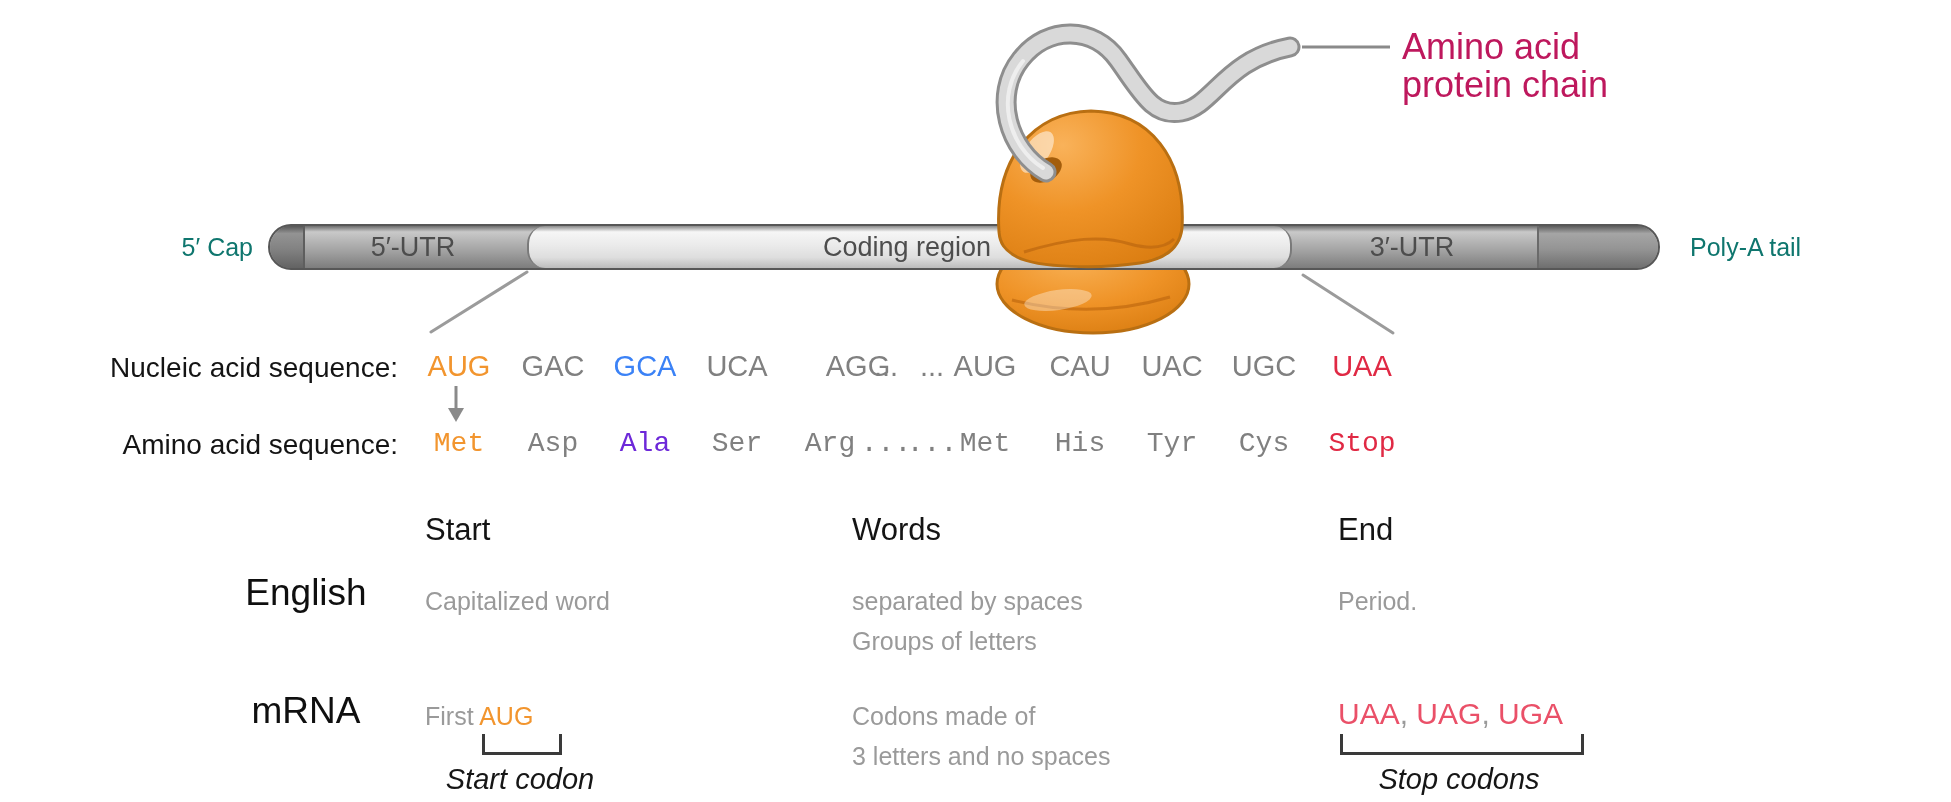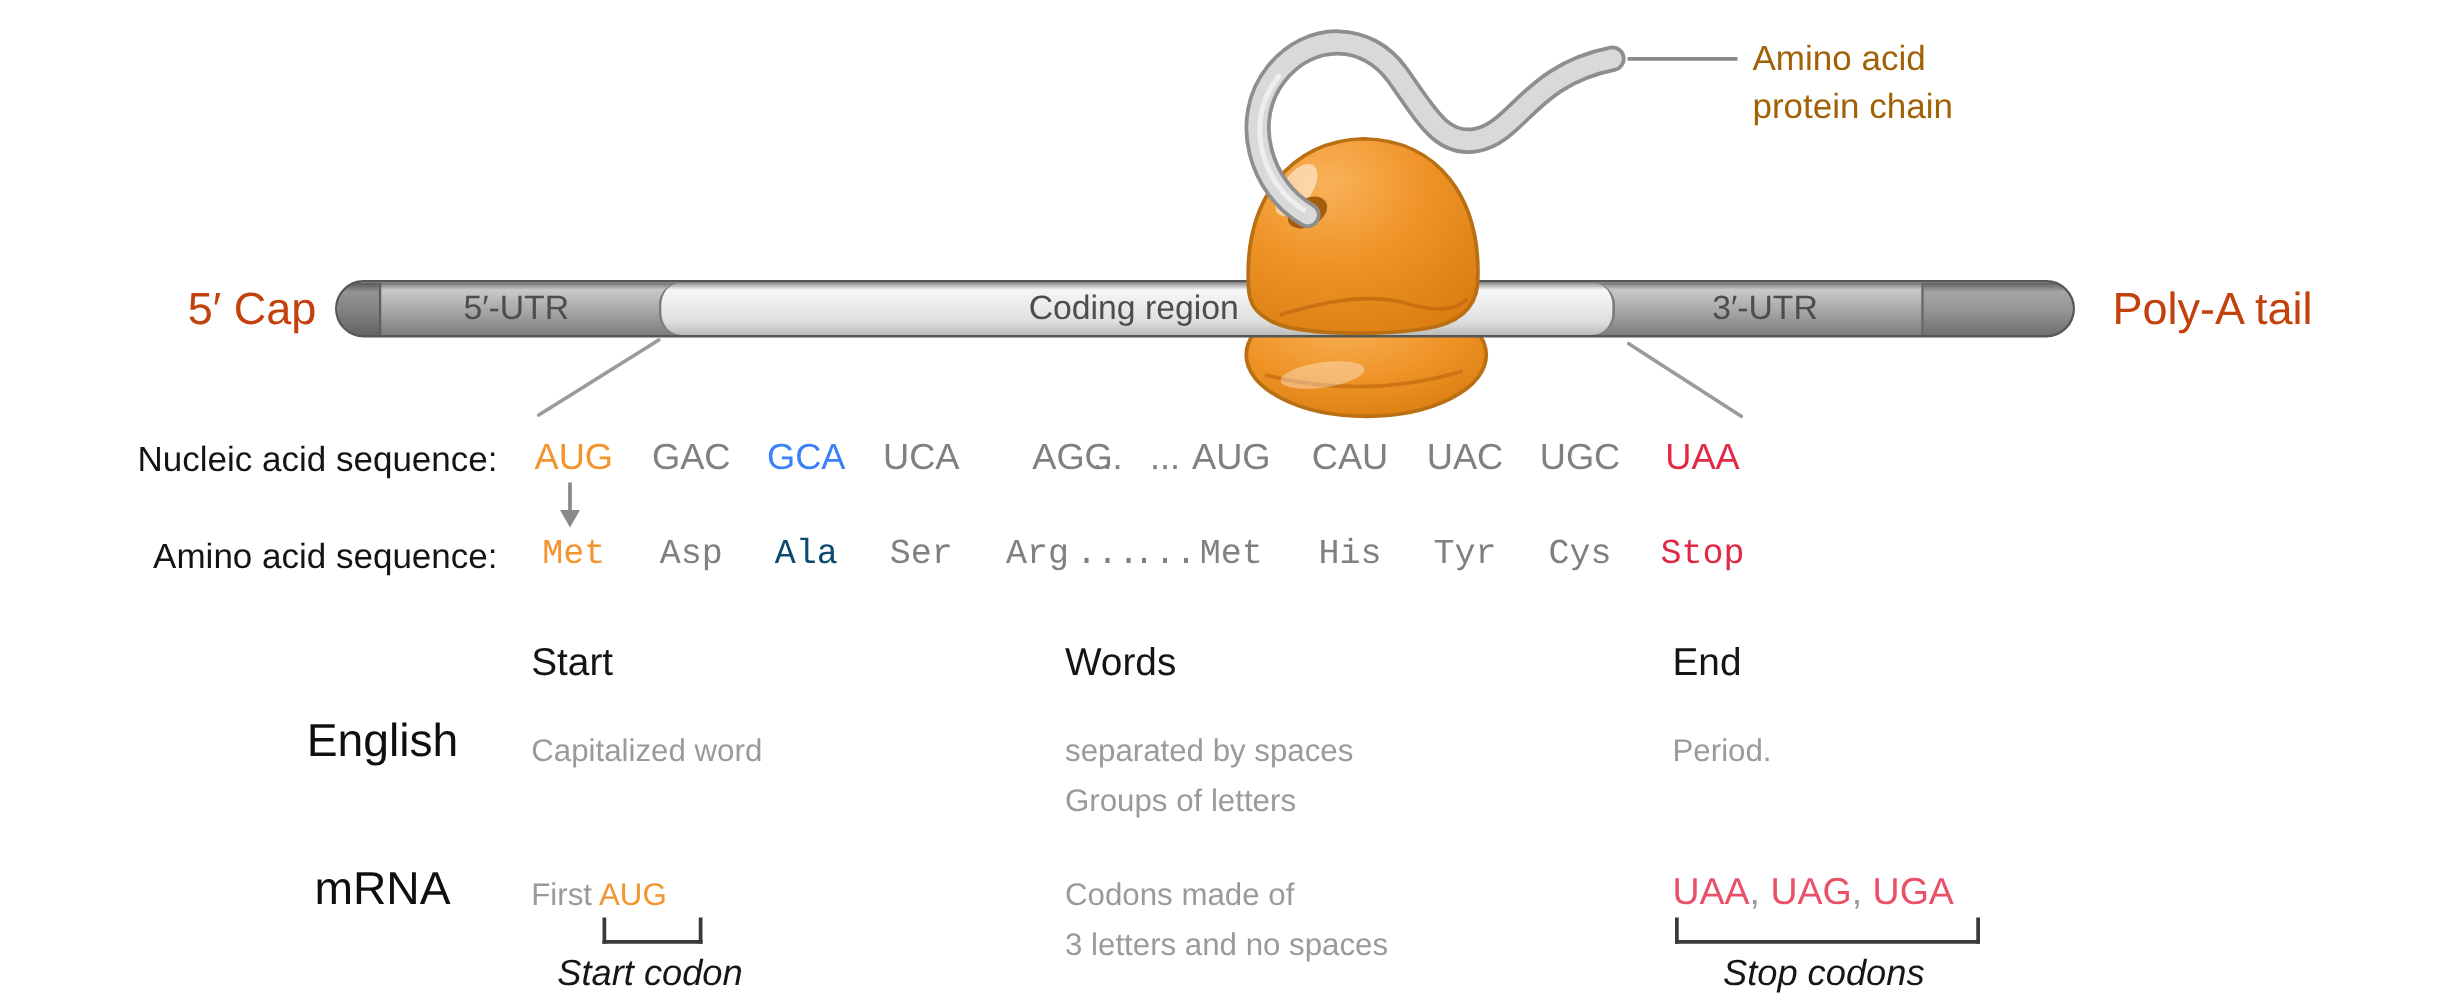--- a/index.html
+++ b/index.html
@@ -23,34 +23,34 @@
   #seg-coding{left:257px;width:765px;border-radius:18px;
     background:linear-gradient(180deg,#8a8a8a 0%,#f6f6f6 14%,#ebebeb 45%,#dedede 75%,#bcbcbc 100%);
     border-left:2px solid #7a7a7a;border-right:2px solid #7a7a7a;box-sizing:border-box;}
   #seg-cap-right{left:1267px;width:125px;
     background:linear-gradient(180deg,#5c5c5c 0%,#a5a5a5 18%,#949494 55%,#6f6f6f 100%);
     border-left:2px solid #6a6a6a;}
   .bar-label{
     position:absolute;top:50%;transform:translate(-50%,-50%);
     font-size:27px;color:#4d4d4d;white-space:nowrap;z-index:2;
   }
-  .bar-side-label{font-size:36px;color:#c2410c;white-space:nowrap;line-height:30px;z-index:3;}
+  .bar-side-label{font-size:25px;color:#0f766e;white-space:nowrap;line-height:30px;z-index:3;}
 
   
   .seq-label{width:358px;text-align:right;font-size:28px;color:#141414;white-space:nowrap;z-index:3;}
   .codon-cell{position:absolute;transform:translateX(-50%);font-size:29px;white-space:nowrap;z-index:3;}
   .amino-cell{position:absolute;transform:translateX(-50%);font-size:28px;white-space:nowrap;z-index:3;font-family:Liberation Mono, monospace;}
 
   
   .tbl-header{font-size:31px;color:#141414;font-weight:500;white-space:nowrap;z-index:3;}
   .row-label{width:220px;text-align:center;font-size:37px;color:#0f0f0f;font-weight:500;white-space:nowrap;z-index:3;}
   .cell-gray{font-size:25px;color:#9a9a9a;white-space:nowrap;line-height:40px;z-index:3;}
   .bracket{border-left:3px solid #3a3a3a;border-right:3px solid #3a3a3a;border-bottom:3px solid #3a3a3a;z-index:3;}
   .caption{width:200px;text-align:center;font-style:italic;font-size:29px;color:#161616;white-space:nowrap;z-index:3;}
-  #protein-label{font-size:28px;color:#a16207;line-height:38px;white-space:nowrap;z-index:3;}
+  #protein-label{font-size:36px;color:#be185d;line-height:38px;white-space:nowrap;z-index:3;}
   .sep{color:#9a9a9a;}
 </style>
 </head>
 <body>
 
 <div id="stage">
 
   <svg width="1951" height="802" style="z-index:0">
     <defs>
       <radialGradient id="gradBottom" cx="40%" cy="25%" r="85%">
@@ -119,21 +119,21 @@
 
   <div class="abs seq-label" style="left:40px;top:352px">Nucleic acid sequence:</div>
   <div class="abs seq-label" style="left:40px;top:429px">Amino acid sequence:</div>
 
   <div id="sequence-columns">
       <div class="abs codon-cell" style="left: 459px; top: 350px; color: rgb(242, 149, 46);">AUG</div>
       <div class="abs amino-cell" style="left: 459px; top: 428px; color: rgb(242, 149, 46);">Met</div>
       <div class="abs codon-cell" style="left: 553px; top: 350px; color: rgb(128, 128, 128);">GAC</div>
       <div class="abs amino-cell" style="left: 553px; top: 428px; color: rgb(128, 128, 128);">Asp</div>
       <div class="abs codon-cell" style="left: 645px; top: 350px; color: #3b82f6;">GCA</div>
-      <div class="abs amino-cell" style="left: 645px; top: 428px; color: #0c4a6e;">Ala</div>
+      <div class="abs amino-cell" style="left: 645px; top: 428px; color: #6d28d9;">Ala</div>
       <div class="abs codon-cell" style="left: 737px; top: 350px; color: rgb(128, 128, 128);">UCA</div>
       <div class="abs amino-cell" style="left: 737px; top: 428px; color: rgb(128, 128, 128);">Ser</div>
       <div class="abs codon-cell" style="left: 830px; top: 350px; color: rgb(128, 128, 128); margin-left: 28px;">AGG</div>
       <div class="abs amino-cell" style="left: 830px; top: 428px; color: rgb(128, 128, 128);">Arg</div>
       <div class="abs codon-cell" style="left: 886px; top: 350px; color: rgb(128, 128, 128);">...</div>
       <div class="abs amino-cell" style="left: 886px; top: 428px; color: rgb(128, 128, 128);">...</div>
       <div class="abs codon-cell" style="left: 932px; top: 350px; color: rgb(128, 128, 128);">...</div>
       <div class="abs amino-cell" style="left: 932px; top: 428px; color: rgb(128, 128, 128);">...</div>
       <div class="abs codon-cell" style="left: 985px; top: 350px; color: rgb(128, 128, 128);">AUG</div>
       <div class="abs amino-cell" style="left: 985px; top: 428px; color: rgb(128, 128, 128);">Met</div>

